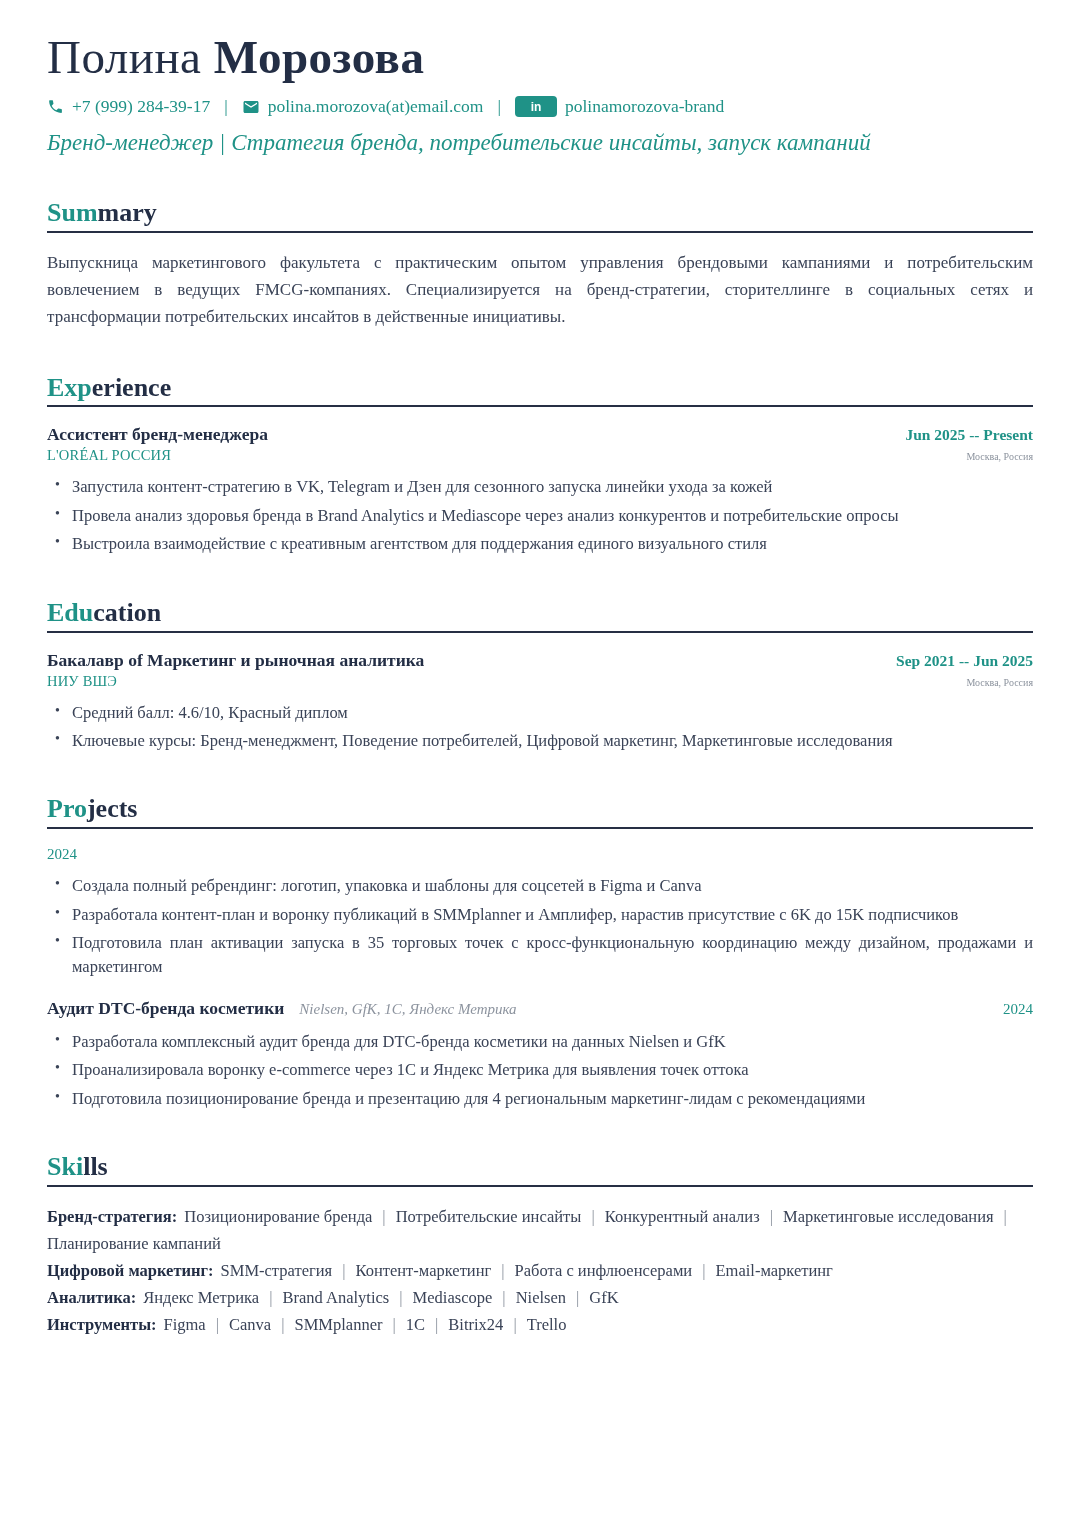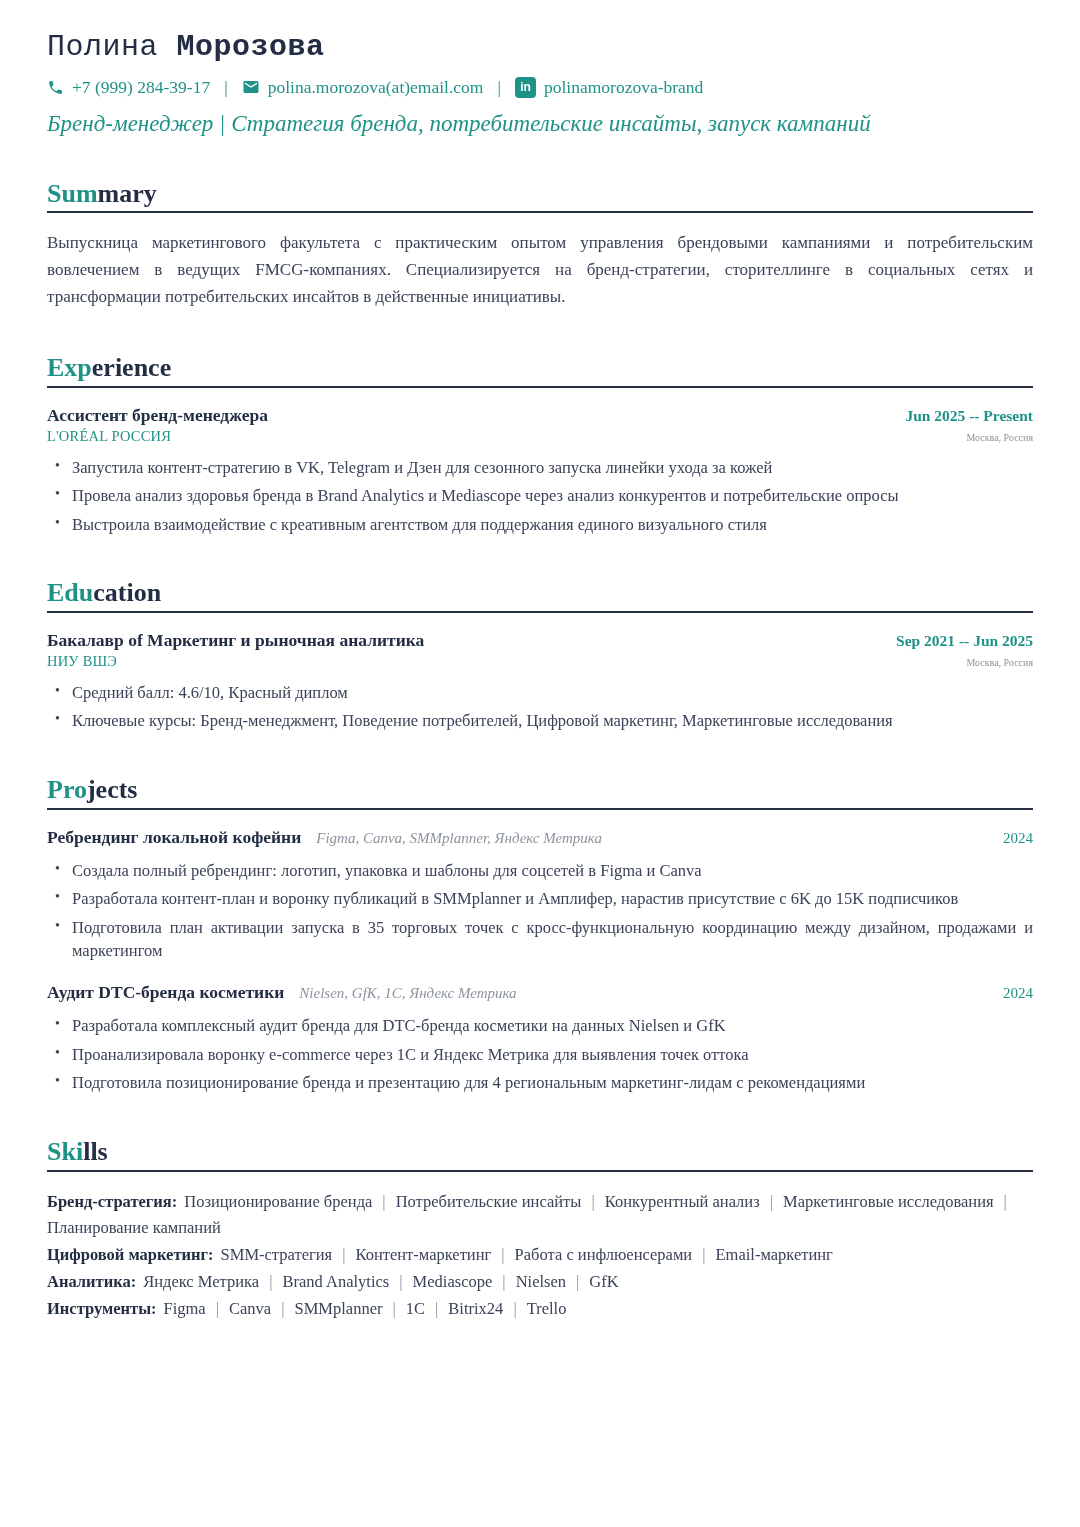--- a/index.html
+++ b/index.html
@@ -12,28 +12,28 @@
   *{box-sizing:border-box;}
   html,body{margin:0;padding:0;}
   body{
     width:1080px;height:1527px;background:#ffffff;overflow:hidden;
     font-family:"Liberation Serif","DejaVu Serif",serif;
     color:var(--body);
   }
   .page{padding:30px 47px 0 47px;}
 
   
-  h1{margin:0 0 12px 0;font-size:30px;line-height:1.15;color:var(--heading);font-weight:400;letter-spacing:.5px;font-family:Liberation Mono, monospace;}
+  h1{margin:0 0 12px 0;font-size:47px;line-height:1.15;color:var(--heading);font-weight:400;letter-spacing:.5px;}
   h1 .last{font-weight:700;}
   .contact{display:flex;align-items:flex-end;gap:11px;color:var(--accent);font-size:17.5px;margin:0 0 13px 0;}
   .contact .item{display:flex;align-items:center;gap:8px;}
   .contact svg{display:block;}
   .contact .sep{color:var(--accent);padding:0 3px;}
   .li-badge{
-    width:21px;height:21px;border-radius:4px;background:var(--accent);color:#fff;
+    width:42px;height:21px;border-radius:4px;background:var(--accent);color:#fff;
     display:inline-flex;align-items:center;justify-content:center;
     font-family:"Liberation Sans",sans-serif;font-size:12px;font-weight:700;
   }
   .tagline{font-style:italic;color:var(--accent);font-size:23px;margin:0 0 4px 0;}
 
   
   h2{margin:42px 0 3px 0;font-size:26px;line-height:1.15;color:var(--heading);font-weight:700;}
   h2 .accent{color:var(--accent);}
   hr.rule{border:0;border-top:2px solid var(--rule);margin:0 0 17px 0;}
 
@@ -141,24 +141,20 @@
         </ul>
     </div>
   </section>
 
   <section>
     <h2><span class="accent">Pro</span><span>jects</span></h2>
     <hr class="rule">
 
     <div class="entry">
       <div class="entry-head">
-        <span class="project-left">
-          <span class="entry-title">Ребрендинг локальной кофейни</span>
-          <span class="project-stack">Figma, Canva, SMMplanner, Яндекс Метрика</span>
-        </span>
         <span class="project-year">2024</span>
       </div>
       <ul class="bullets">
           <li>Создала полный ребрендинг: логотип, упаковка и шаблоны для соцсетей в Figma и Canva</li>
           <li>Разработала контент-план и воронку публикаций в SMMplanner и Амплифер, нарастив присутствие с 6K до 15K подписчиков</li>
           <li>Подготовила план активации запуска в 35 торговых точек с кросс-функциональную координацию между дизайном, продажами и маркетингом</li>
         </ul>
     </div>
 
     <div class="entry">

